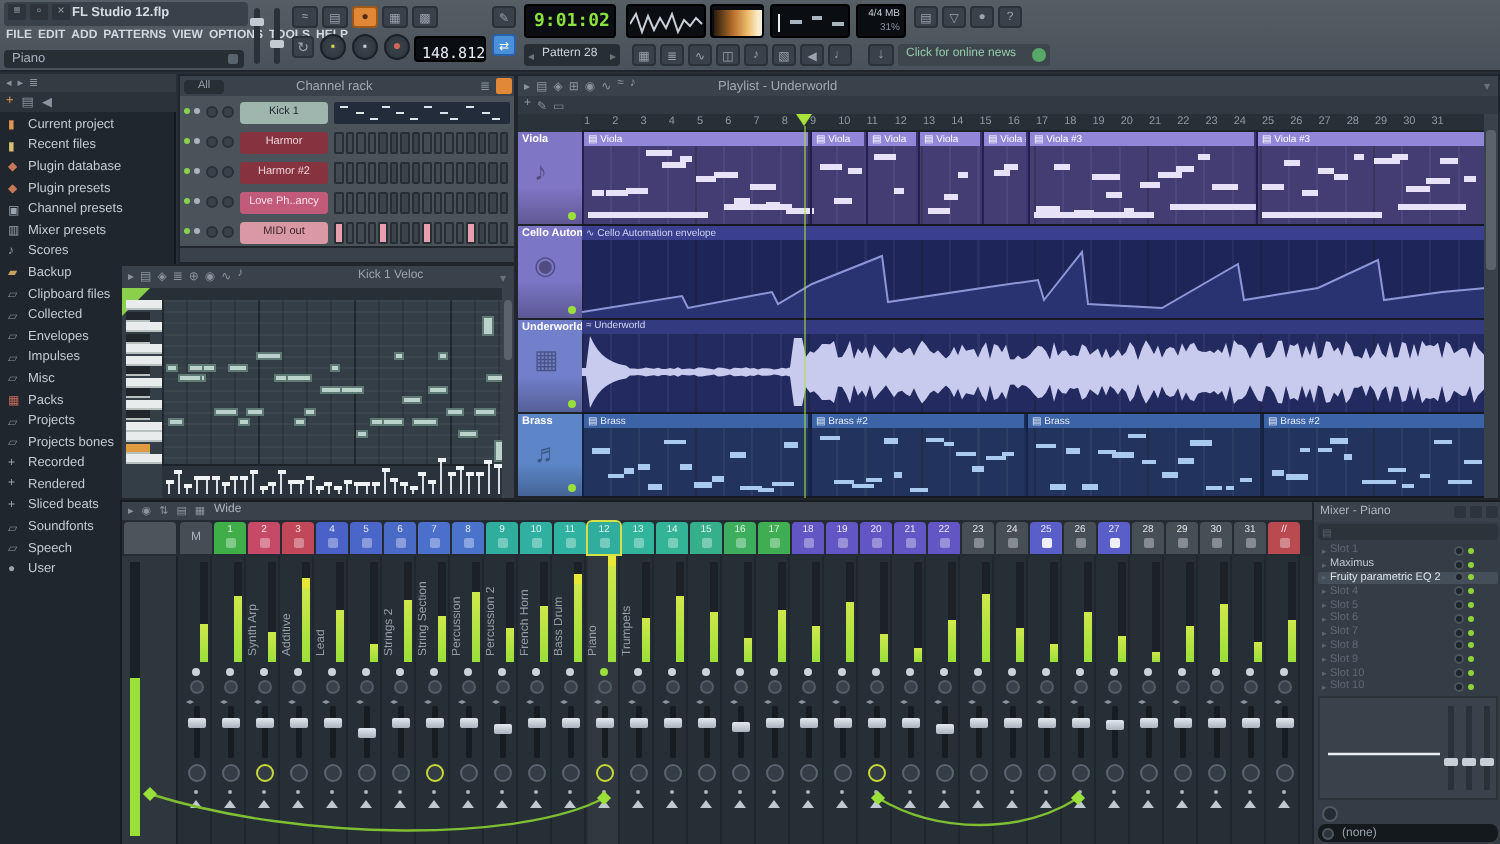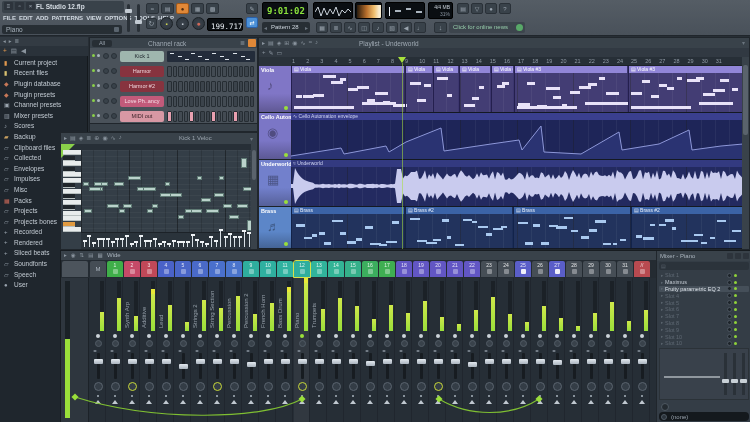--- a/index.html
+++ b/index.html
@@ -63,21 +63,21 @@
           <span style="font-size: 6px; color: rgb(212, 220, 80); line-height: 1;">▪</span>
         </div>
         <div style="width: 13px; height: 13px; border-radius: 50%; background: radial-gradient(rgb(60, 69, 78), rgb(43, 50, 58)); border: 1px solid rgb(27, 33, 38); display: flex; align-items: center; justify-content: center;">
           <span style="font-size: 6px; color: rgb(200, 208, 216); line-height: 1;">▪</span>
         </div>
         <div style="width: 13px; height: 13px; border-radius: 50%; background: radial-gradient(rgb(60, 69, 78), rgb(43, 50, 58)); border: 1px solid rgb(27, 33, 38); display: flex; align-items: center; justify-content: center;">
           <span style="font-size: 7px; color: rgb(208, 104, 88); line-height: 1;">●</span>
         </div>
       </div>
     <div class="abs lcd" style="left:207px;top:18px;width:36px;height:13px">
-      <span class="abs" style="left:3px;top:3px;font-family:'DejaVu Sans Mono',monospace;font-size:7.5px;color:#e8eef4">199.717</span>
+      <span class="abs" style="left:3px;top:3px;font-family:'DejaVu Sans Mono',monospace;font-size:7.5px;color:#e8eef4">148.812</span>
     </div>
     <div id="edit-pair" class="abs" style="left:246px;top:3px;display:flex;flex-direction:column;gap:3px">
         <span style="width: 12px; height: 11px; border-radius: 2px; display: flex; align-items: center; justify-content: center; font-size: 6px; background: rgb(57, 66, 74); color: rgb(154, 164, 174); border: 1px solid rgb(42, 49, 56);">✎</span>
         <span style="width: 12px; height: 11px; border-radius: 2px; display: flex; align-items: center; justify-content: center; font-size: 6px; background: rgb(74, 144, 216); color: rgb(255, 255, 255); border: 1px solid rgb(42, 96, 168);">⇄</span>
       </div>
 
     <div class="abs lcd" style="left:262px;top:2px;width:46px;height:17px">
       <span class="abs" style="left:4px;top:3px;font-family:'DejaVu Sans Mono',monospace;font-size:9px;font-weight:bold;color:#8ae23c">9:01:02</span>
     </div>
     <div class="abs lcd" style="left:313px;top:2px;width:40px;height:17px">

